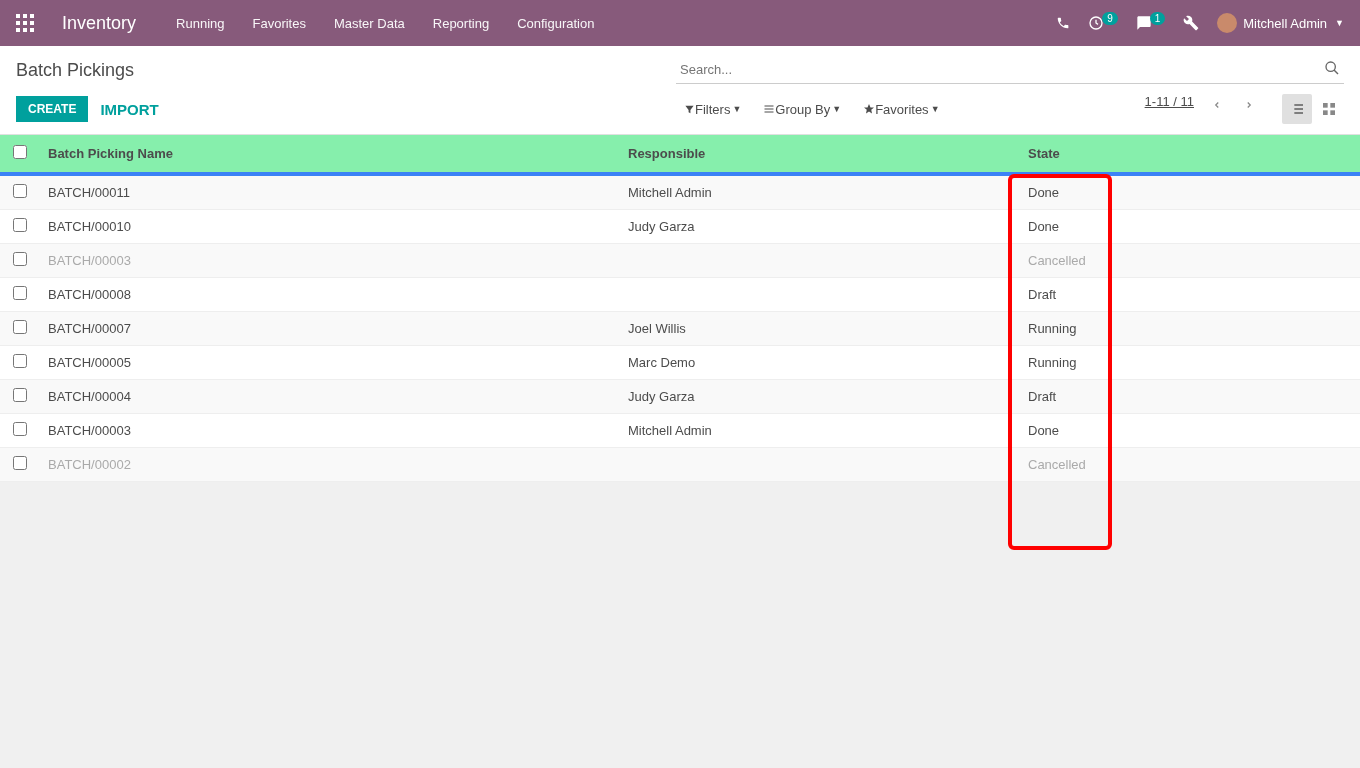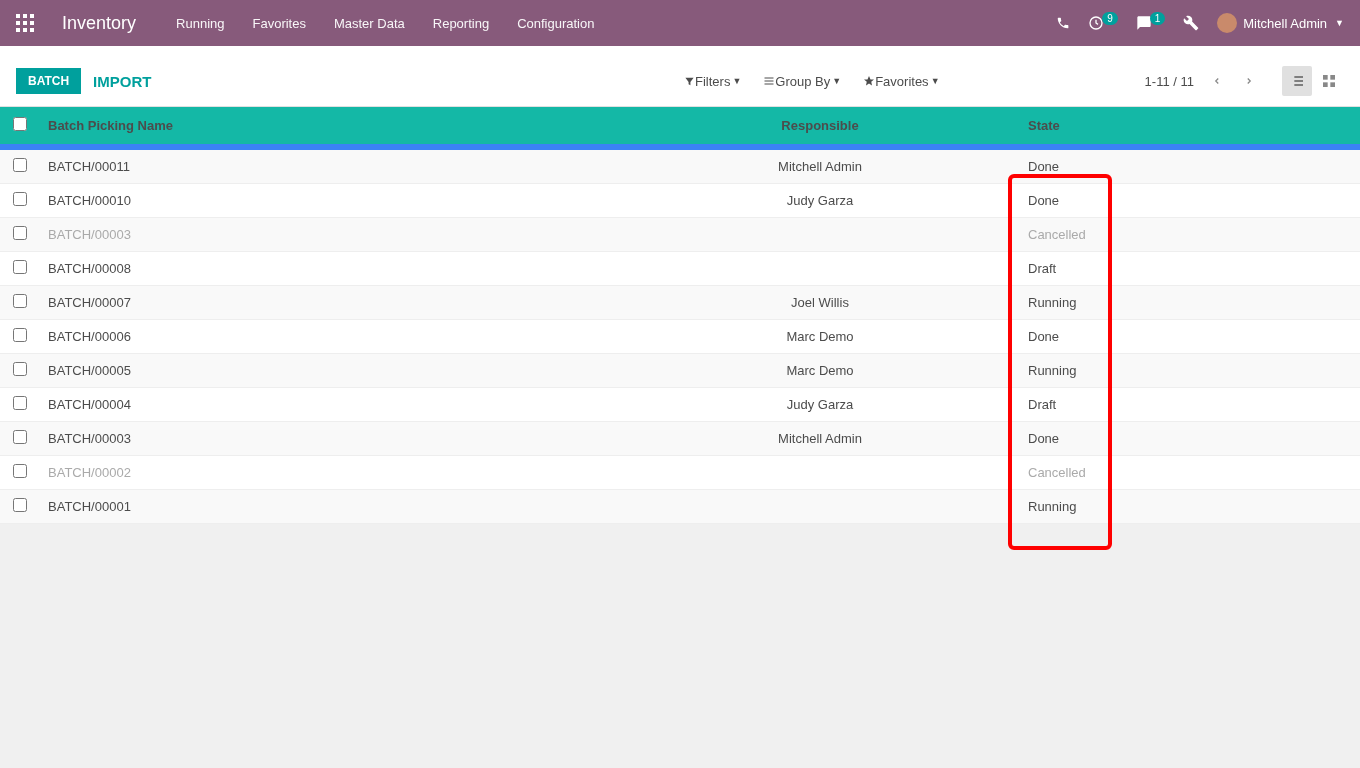--- a/index.html
+++ b/index.html
@@ -18,36 +18,36 @@
 .cp-top { display:flex; align-items:center; }
 .page-title { font-size:18px; color:#4c4c4c; font-weight:400; flex:0 0 660px; }
 .search-wrap { flex:1; position:relative; }
 .search-input { width:100%; border:none; border-bottom:1px solid #ccc; font-size:13px; padding:6px 30px 6px 4px; outline:none; background:transparent; }
 .search-icon { position:absolute; right:4px; top:4px; color:#666; cursor:pointer; }
 .cp-bottom { display:flex; align-items:center; margin-top:10px; }
 .btn-create { background:#00a09d; color:#fff; border:none; padding:6px 12px; font-size:12px; font-weight:bold; cursor:pointer; margin-right:12px; }
 .btn-import { color:#00a09d; background:none; border:none; font-size:15px; font-weight:bold; cursor:pointer; }
 .cp-search-opts { margin-left:auto; display:flex; align-items:center; gap:22px; font-size:13px; color:#4c4c4c; flex:0 0 660px; }
 .opt { cursor:pointer; display:flex; align-items:center; gap:0; }
-.pager-area { margin-left:auto; display:flex; align-items:center; gap:14px; }
+.pager-area { margin-left:auto; display:flex; gap:14px;text-decoration:underline; }
 .pager-text { font-size:13px; color:#4c4c4c; }
 .pager-btn { cursor:pointer; color:#666; padding:4px; }
 .view-switcher { display:flex; gap:2px; margin-left:10px; }
 .view-btn { width:30px; height:30px; display:flex; align-items:center; justify-content:center; cursor:pointer; border-radius:2px; }
 .view-btn.active { background:#e0e0e0; }
 .table-wrap { background:#fff; }
 table { width:100%; border-collapse:collapse; font-size:13px; }
-thead th { text-align:left; padding:10px 8px; border-bottom:6px solid #3b82f6; font-weight:bold; color:#4c4c4c; background:#14b8a6; }
+thead th { text-align:left; padding:10px 8px; border-bottom:4px solid #3b82f6; font-weight:bold; color:#4c4c4c; background:#86efac; }
 tbody td { padding:8px 8px; border-bottom:1px solid #eee; color:#4c4c4c; }
 tbody tr:nth-child(odd) { background:#f9f9f9; }
 tbody tr:nth-child(even) { background:#fff; }
 tbody tr.muted td { color:#aaa; }
 .col-check { width:40px; text-align:center; }
 .col-name { width:580px; }
-.col-resp { width:400px;text-align:center; }
+.col-resp { width:400px; }
 .col-state { width:auto; }
 input[type=checkbox] { width:14px; height:14px; cursor:pointer; }
 .highlight-box { position:absolute; border:4px solid #ff0000; border-radius:6px; pointer-events:none; }
 .caret-down { font-size:9px; margin-left:2px; }
 svg { display:block; }
 </style>
 </head>
 <body>
 
 <div class="navbar">
@@ -99,23 +99,33 @@
     <div class="user-area">
       <span class="avatar"></span>
       <span>Mitchell Admin</span>
       <span class="caret-down">▼</span>
     </div>
   </div>
 </div>
 
 <div class="control-panel">
   <div class="cp-top">
+    <div class="page-title">Batch Pickings</div>
+    <div class="search-wrap">
+      <input class="search-input" type="text" placeholder="Search..." style="">
+      <span class="search-icon">
+        <svg width="16" height="16" viewBox="0 0 24 24" fill="none" stroke="#666" stroke-width="2">
+            <circle cx="10" cy="10" r="7"></circle>
+            <line x1="21" y1="21" x2="15" y2="15"></line>
+          </svg>
+      </span>
+    </div>
   </div>
   <div class="cp-bottom">
-    <button class="btn-create">BATCH</button>
+    <button class="btn-create">CREATE</button>
     <button class="btn-import">IMPORT</button>
     <div class="cp-search-opts">
       <div class="opt">
         <svg width="11" height="11" viewBox="0 0 24 24" fill="#4c4c4c">
             <path d="M3 4h18l-7 9v7l-4-2v-5z"></path>
           </svg>
         <span>Filters</span>
         <span class="caret-down">▼</span>
       </div>
       <div class="opt">
@@ -207,26 +217,20 @@
           <td class="col-state">Draft</td>
         </tr>
         <tr>
           <td class="col-check"><input type="checkbox" style=""></td>
           <td class="col-name">BATCH/00007</td>
           <td class="col-resp">Joel Willis</td>
           <td class="col-state">Running</td>
         </tr>
         <tr>
           <td class="col-check"><input type="checkbox" style=""></td>
-          <td class="col-name">BATCH/00006</td>
-          <td class="col-resp">Marc Demo</td>
-          <td class="col-state">Done</td>
-        </tr>
-        <tr>
-          <td class="col-check"><input type="checkbox" style=""></td>
           <td class="col-name">BATCH/00005</td>
           <td class="col-resp">Marc Demo</td>
           <td class="col-state">Running</td>
         </tr>
         <tr>
           <td class="col-check"><input type="checkbox" style=""></td>
           <td class="col-name">BATCH/00004</td>
           <td class="col-resp">Judy Garza</td>
           <td class="col-state">Draft</td>
         </tr>
@@ -235,23 +239,17 @@
           <td class="col-name">BATCH/00003</td>
           <td class="col-resp">Mitchell Admin</td>
           <td class="col-state">Done</td>
         </tr>
         <tr class="muted">
           <td class="col-check"><input type="checkbox" style=""></td>
           <td class="col-name">BATCH/00002</td>
           <td class="col-resp"></td>
           <td class="col-state">Cancelled</td>
         </tr>
-        <tr>
-          <td class="col-check"><input type="checkbox" style=""></td>
-          <td class="col-name">BATCH/00001</td>
-          <td class="col-resp"></td>
-          <td class="col-state">Running</td>
-        </tr>
       </tbody>
   </table>
 </div>
 
 <div class="highlight-box" style="left:1008px; top:174px; width:104px; height:376px;"></div>
 
 </body></html>

